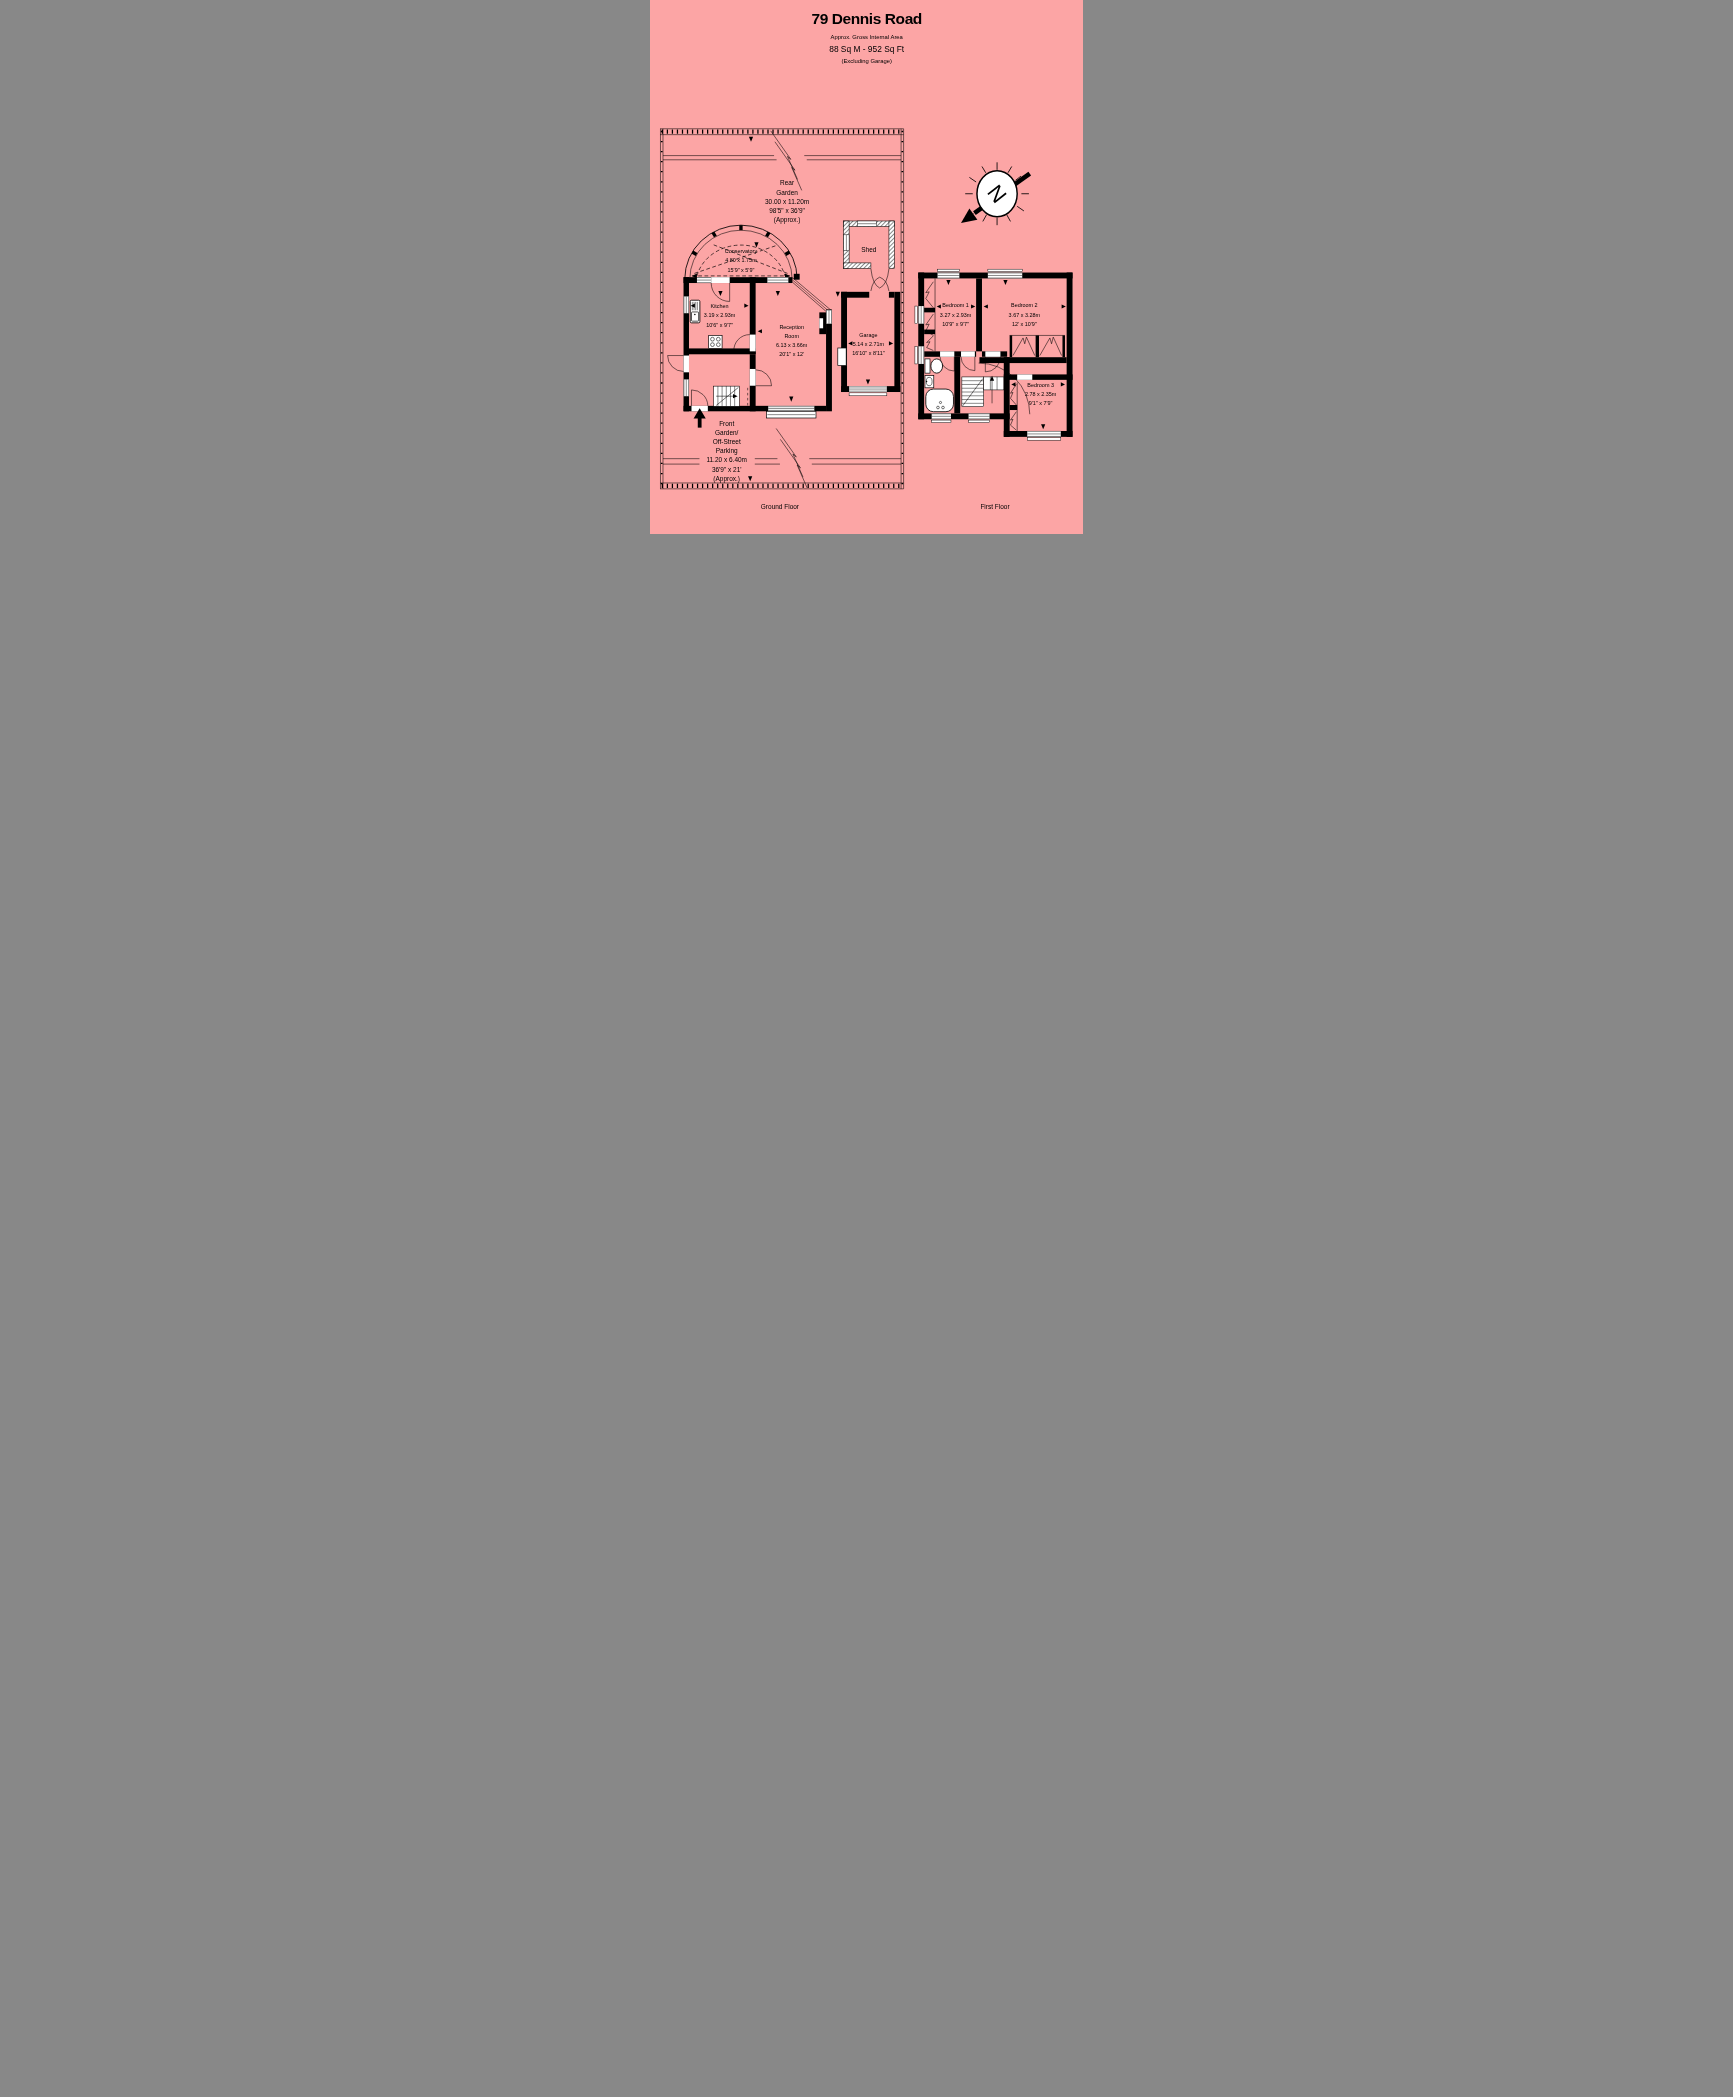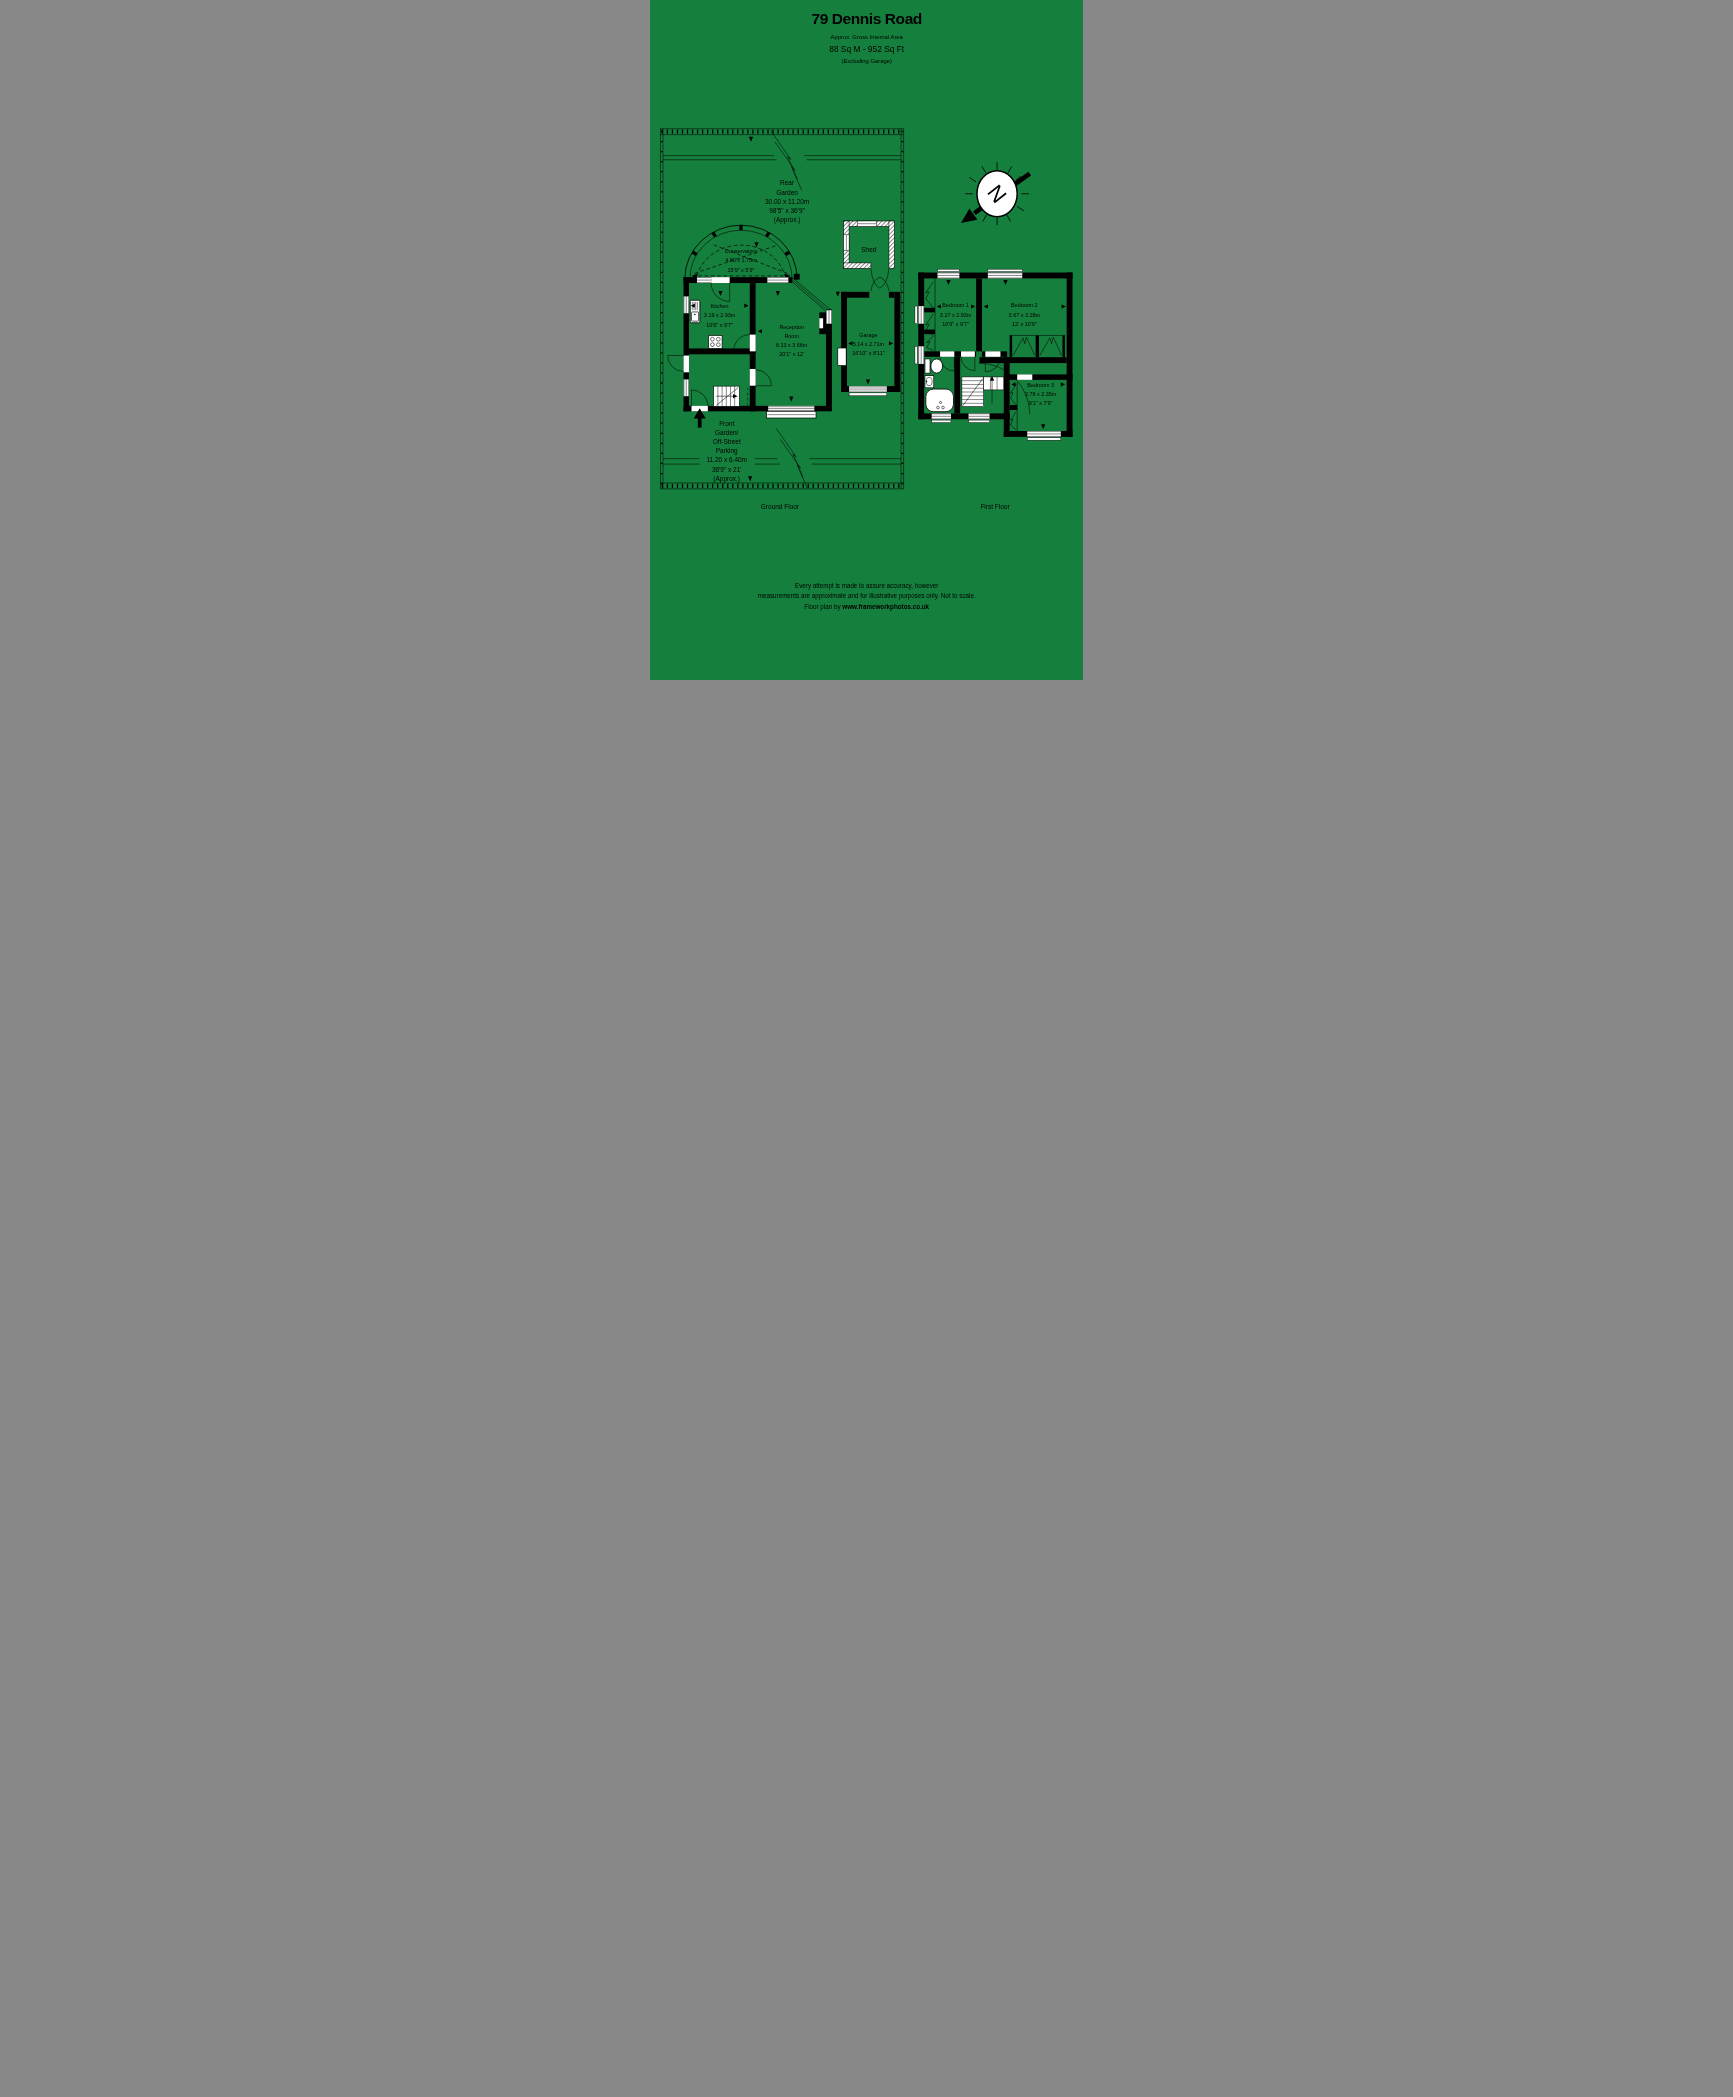--- a/index.html
+++ b/index.html
@@ -1,16 +1,16 @@
 <!DOCTYPE html>
 <html style="font-size:6.7px"><head>
 <meta charset="utf-8">
 <style>
   html,body{margin:0;padding:0;background:#888;}
-  .page{width:433px;height:680px;background:#15803d;margin:0 auto;position:relative;
+  .page{width:433px;height:534px;background:#fca5a5;margin:0 auto;position:relative;
         font-family:"Liberation Sans",sans-serif;}
   svg{display:block;}
   svg text{fill:#000;font-family:"Liberation Sans",sans-serif;}
   .t-title{font-size:37px;font-weight:bold;letter-spacing:-1px;text-anchor:middle;}
   .t-sub{font-size:14px;text-anchor:middle;}
   .t-area{font-size:20px;text-anchor:middle;}
   .t-lbl{font-size:13px;text-anchor:middle;}
   .t-big{font-size:15.5px;text-anchor:middle;}
   .t-floor{font-size:15.5px;text-anchor:middle;}
   .t-foot{font-size:15px;text-anchor:middle;}

